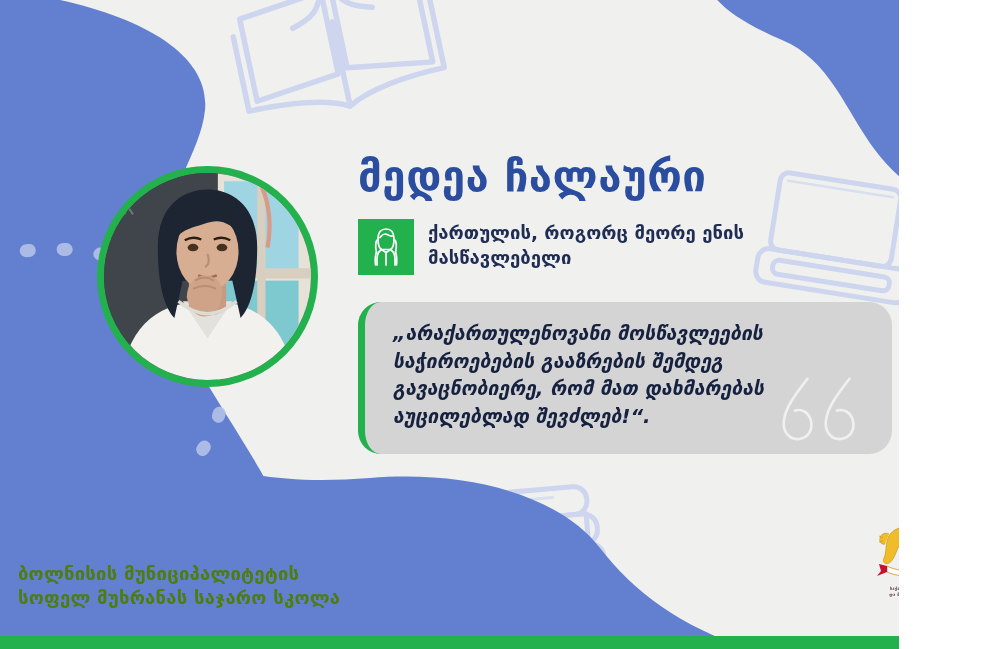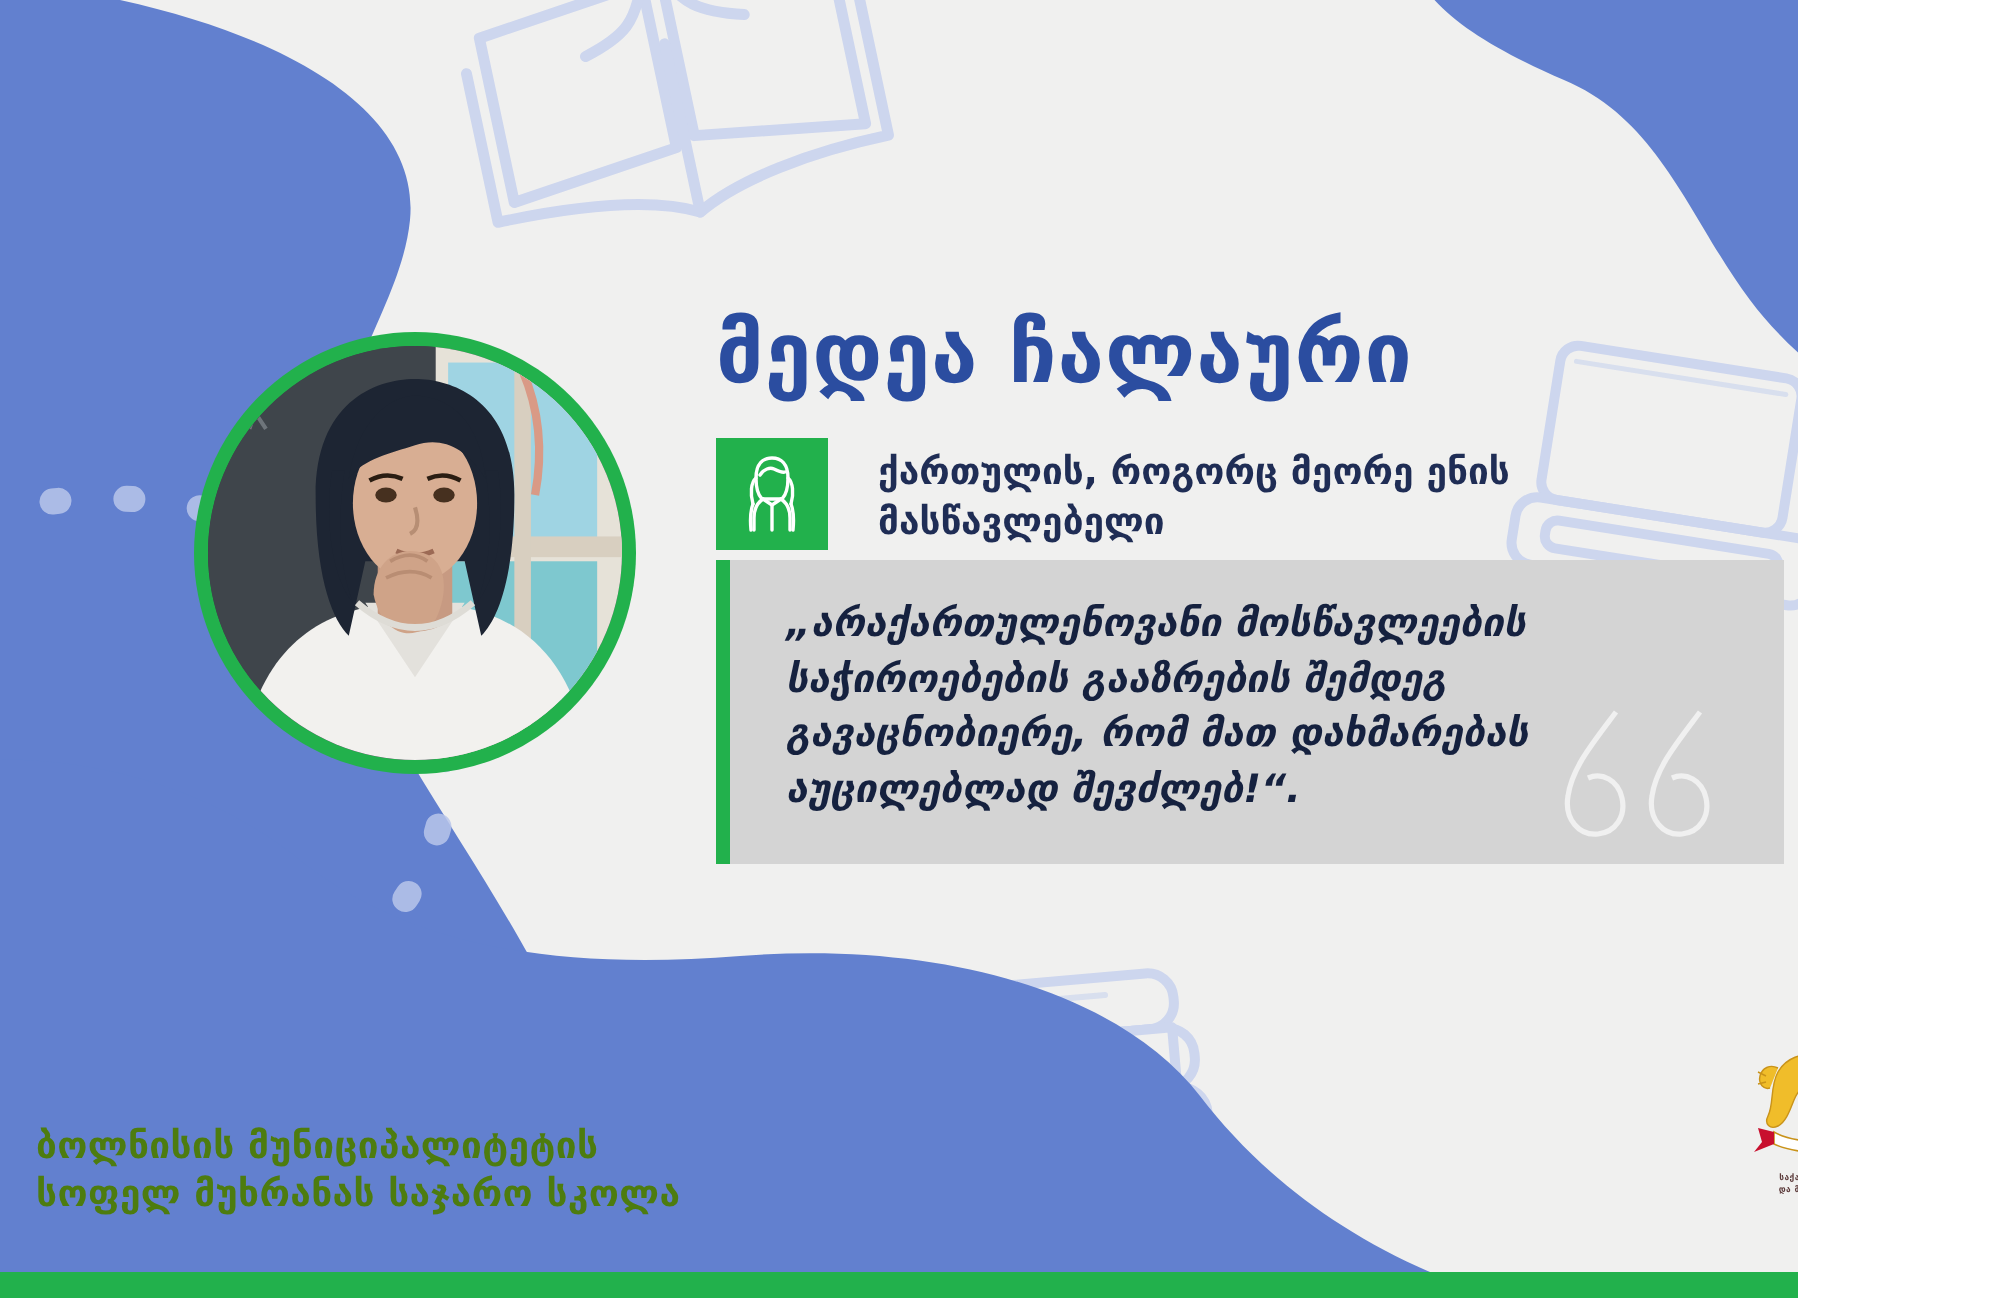--- a/index.html
+++ b/index.html
@@ -43,41 +43,42 @@
     color:#2b4da0;
     letter-spacing:0.5px;
     line-height:1;
     white-space:nowrap;
     z-index:7;
   }
 
   
   .role-row {
     position:absolute; left:358px; top:219px;
-    display:flex; align-items:flex-end; gap:25px;
+    display:flex; align-items:flex-start; gap:14px;
     z-index:7;
   }
   .role-badge {
     width:56px; height:56px; flex:0 0 56px;
     background:#22b14c;
     display:flex; align-items:center; justify-content:center;
   }
   .role-badge svg { width:38px; height:40px; display:block; }
   .role-text {
     font-size:18.5px; color:#1f2d55; font-weight:600;
     line-height:1.34; max-width:330px; padding-top:2px;
   }
 
   
   .quote-box {
-    position:absolute; left:358px; top:280px;
+    position:absolute; left:358px; top:302px;
     width:534px; height:152px;
     background:#d4d4d4;
     border-left:7px solid #22b14c;
     z-index:7;
+    border-radius:23px;
   }
   .quote-text {
     position:absolute; left:28px; top:18px;
     width:420px;
     font-size:19.5px; font-style:italic; font-weight:600;
     color:#15213f; line-height:1.42;
     white-space:pre-line;
   }
   .quote-mark {
     position:absolute; right:22px; bottom:12px;

